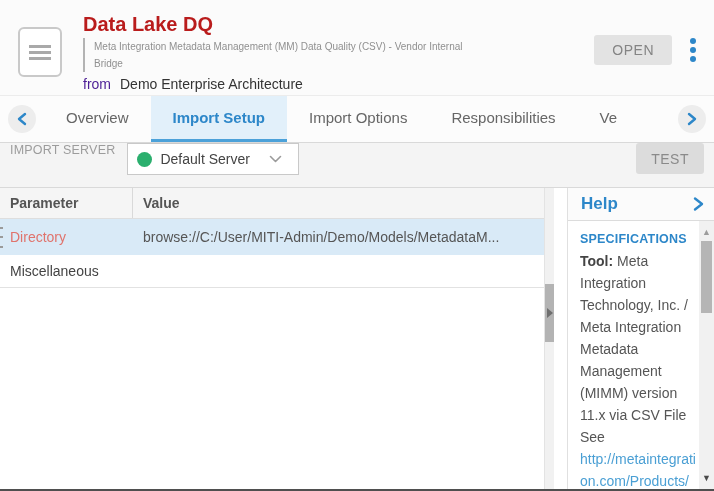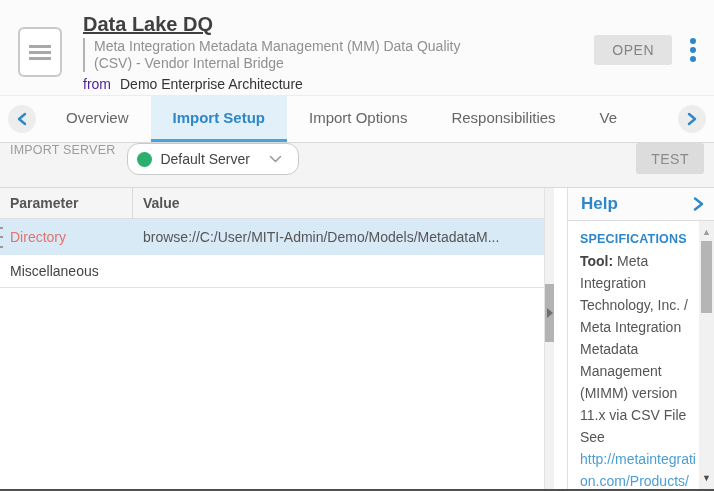--- a/index.html
+++ b/index.html
@@ -5,42 +5,42 @@
   * { margin:0; padding:0; box-sizing:border-box; }
   html,body { width:714px; height:491px; overflow:hidden; }
   body { font-family:"Liberation Sans", sans-serif; background:#fff; color:#444; }
   .app { position:relative; width:714px; height:491px; display:flex; flex-direction:column; overflow:hidden; background:#fff; }
 
   
   .header { height:95px; background:#fbfbfb; display:flex; align-items:flex-start; padding:10px 14px 0 18px; flex-shrink:0; }
   .doc-icon { width:44px; height:50px; border:2px solid #c9c9c9; border-radius:6px; background:#fff; margin-top:17px; display:flex; flex-direction:column; justify-content:center; align-items:center; gap:3px; flex-shrink:0; }
   .doc-icon i { display:block; width:22px; height:3px; background:#a9a9a9; }
   .title-block { margin-left:21px; flex:1; min-width:0; }
-  .page-title { font-size:20px; font-weight:600; color:#404040; line-height:24px; margin-top:2px;text-decoration:underline; }
-  .subtitle { border-left:2px solid #b3b3b3; padding-left:9px; margin-top:2px; font-size:14px; line-height:17px; color:#909090; max-width:385px; }
+  .page-title { font-size:20px; font-weight:600; color:#b91c1c; line-height:24px; margin-top:2px; }
+  .subtitle { border-left:2px solid #b3b3b3; padding-left:9px; margin-top:2px; font-size:10px; line-height:17px; color:#909090; max-width:385px; }
   .from-line { margin-top:4px; font-size:14px; }
   .from-label { color:#4c1d95; margin-right:9px; }
   .from-value { color:#333; }
   .header-actions { display:flex; align-items:center; margin-top:25px; flex-shrink:0; }
   .hbtn { border:none; background:#e3e3e3; color:#848484; font-family:inherit; font-size:14px; letter-spacing:0.5px; border-radius:3px; height:30px; padding:0 18px; cursor:pointer; }
   .hbtn + .hbtn { margin-left:18px; }
   .kebab { margin-left:14px; display:flex; flex-direction:column; gap:3px; padding:2px 4px; cursor:pointer; }
   .kebab i { width:6px; height:6px; border-radius:50%; background:#2d87c9; display:block; }
 
   
   .tabbar { height:48px; background:#fcfcfc; border-top:1px solid #ececec; border-bottom:1px solid #d9d9d9; display:flex; align-items:center; flex-shrink:0; }
   .nav-circle { width:28px; height:28px; border-radius:50%; background:#ededed; display:flex; align-items:center; justify-content:center; margin:0 8px; flex-shrink:0; cursor:pointer; }
   .tabs { flex:1; display:flex; height:100%; overflow:hidden; align-items:stretch; }
   .tab { padding:0 22px; display:flex; align-items:center; font-size:15px; color:#666; white-space:nowrap; cursor:pointer; border-bottom:3px solid transparent; }
   .tab.active { background:#e2f0fa; color:#2d87c9; font-weight:bold; border-bottom:3px solid #4ba1d9; }
 
   
   .toolbar { height:45px; background:#f4f4f4; border-bottom:1px solid #d9d9d9; display:flex; align-items:flex-start; padding:0 8px 0 10px; flex-shrink:0; }
   .server-label { font-size:12.5px; color:#9c9c9c; letter-spacing:0.2px; }
-  .server-select { margin-left:12px; width:172px; height:32px; background:#fff; border:1px solid #c9c9c9; border-radius:12px; display:flex; align-items:center; padding:0 16px 0 9px; cursor:pointer; }
+  .server-select { margin-left:12px; width:172px; height:32px; background:#fff; border:1px solid #c9c9c9; border-radius:0; display:flex; align-items:center; padding:0 16px 0 9px; cursor:pointer; }
   .status-dot { width:15px; height:15px; border-radius:50%; background:#2baf6e; flex-shrink:0; }
   .server-value { margin-left:8px; font-size:14px; color:#444; flex:1; white-space:nowrap; overflow:hidden; }
   .toolbar-spacer { flex:1; }
   .test-btn { border:none; background:#dcdcdc; color:#8a8a8a; font-family:inherit; font-size:14px; letter-spacing:0.5px; border-radius:3px; height:31px; padding:0 15px; cursor:pointer; margin-right:2px; }
 
   
   .main { flex:1; display:flex; min-height:0; }
   .param-table { flex:1; min-width:0; display:flex; flex-direction:column; background:#fff; }
   .thead { height:31px; background:#f5f5f5; border-bottom:1px solid #dedede; display:flex; align-items:center; flex-shrink:0; }
   .th { font-size:14px; font-weight:bold; color:#555; padding-left:10px; }

